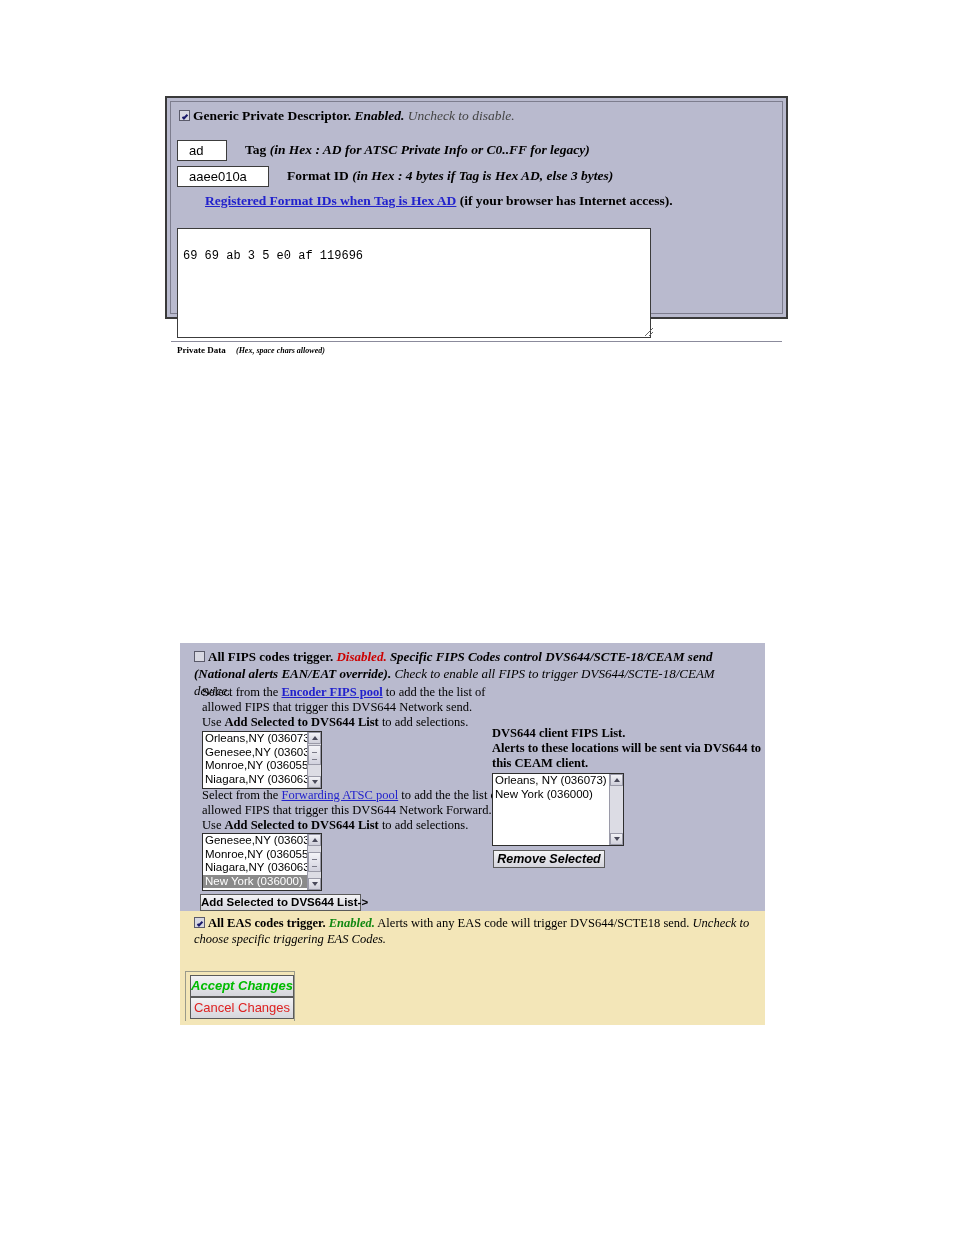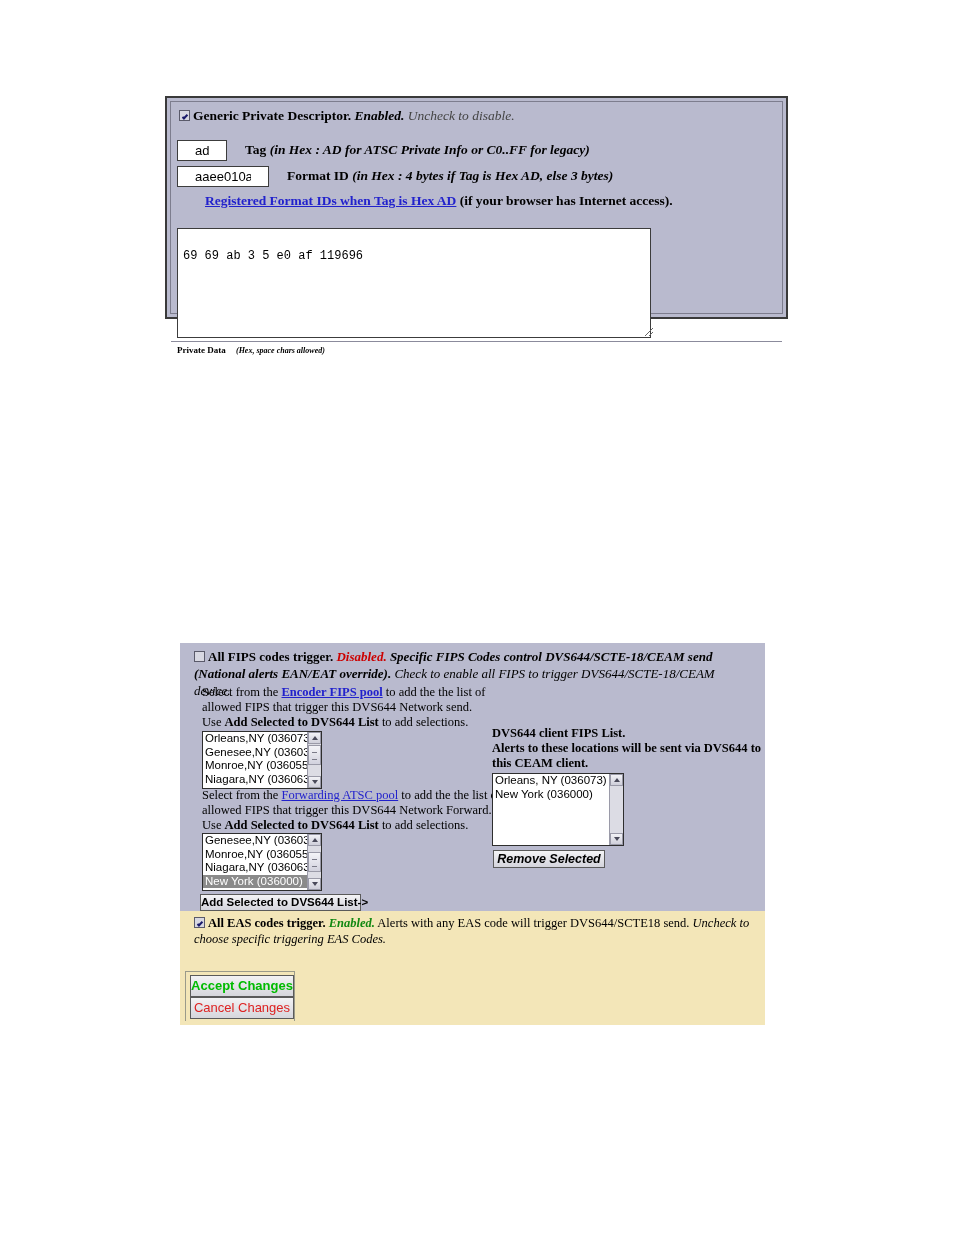--- a/index.html
+++ b/index.html
@@ -58,21 +58,21 @@
   .bi{font-weight:bold;font-style:italic;}
 
   .fld{
     position:absolute;
     background:#ffffff;
     border:1px solid #3c3c3c;
     box-sizing:border-box;
     font-family:"Liberation Sans", sans-serif;
     font-size:13px;
     color:#000;
-    padding:1px 17px;
+    padding:1px 11px;
     line-height:17px;
     outline:none;
   }
   .lbl-inline{
     position:absolute;
     font-size:13.5px;
     white-space:nowrap;
   }
 
   .lnk{
@@ -284,21 +284,21 @@
     background:linear-gradient(#f2f2f4,#d6d6dc);
     border:1px solid #5a5a5a;
     box-sizing:border-box;
     font-family:"Liberation Sans", sans-serif;
     font-size:13px;
     font-weight:bold;
     cursor:pointer;
     line-height:20px;
     padding:0;
   }
-  .bigbtn.accept{top:3px;color:#00bb00;}
+  .bigbtn.accept{top:3px;color:#00bb00;font-style:italic;}
   .bigbtn.cancel{top:25px;color:#dd2222;font-weight:normal;}
 </style>
 </head>
 <body>
 
 <div class="panel1">
   <div class="p1-inner"></div>
 
   <div class="row-desc">
     <span class="chk checked"></span><span class="b">Generic Private Descriptor.</span>

